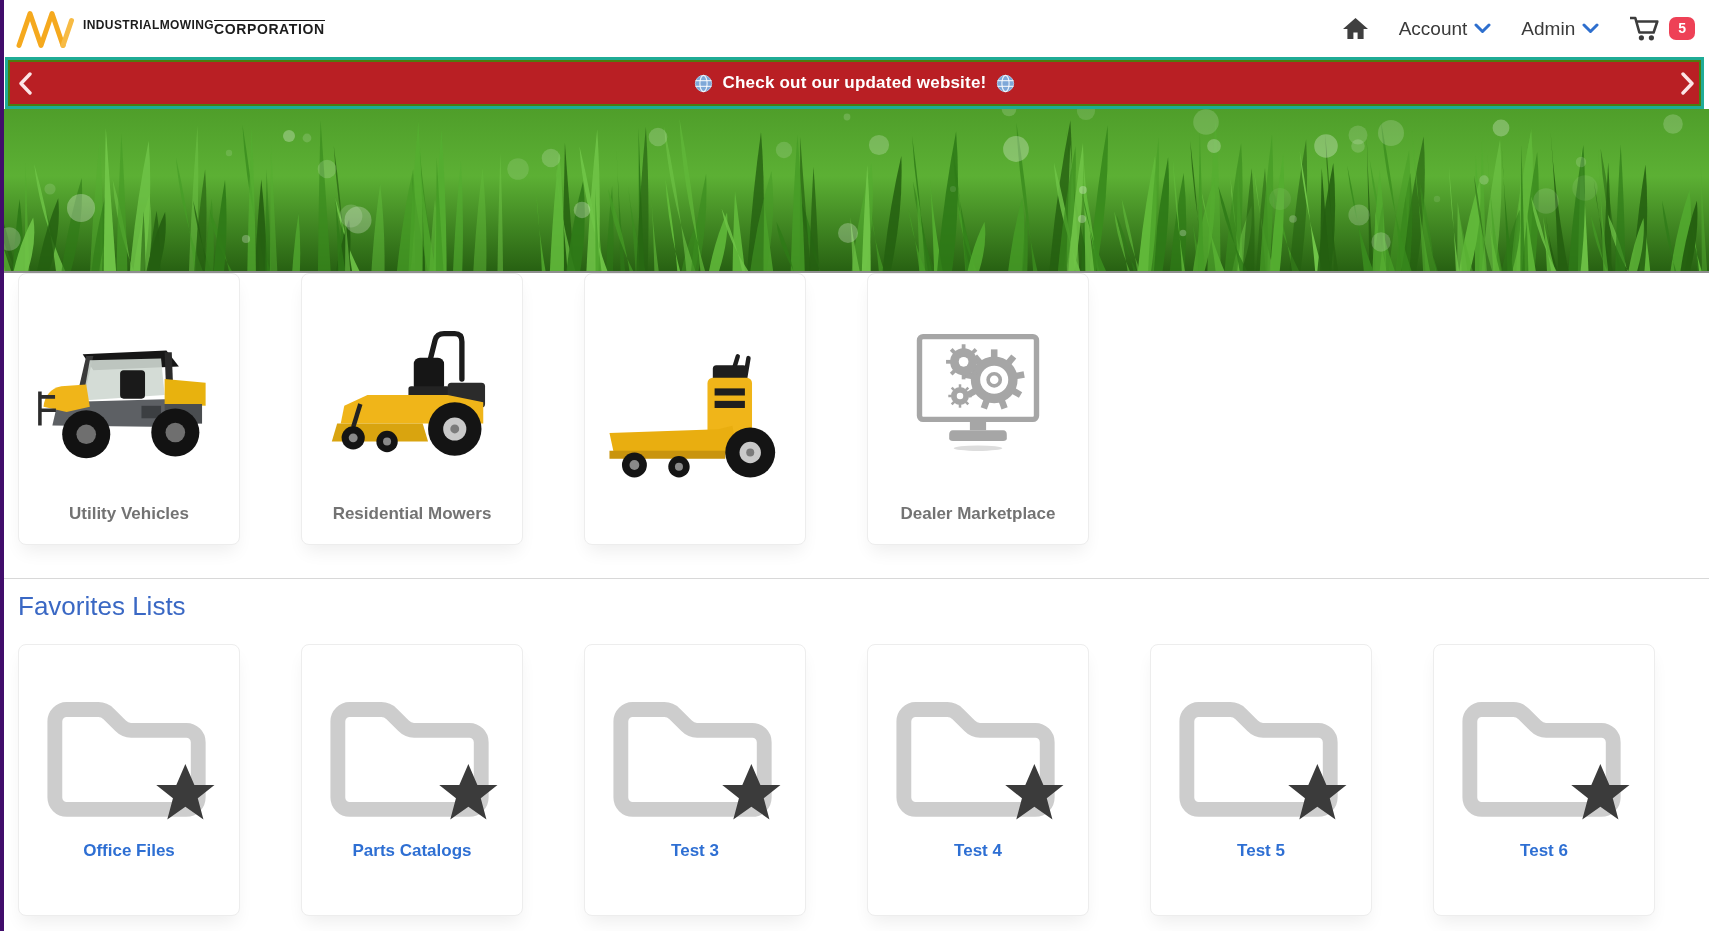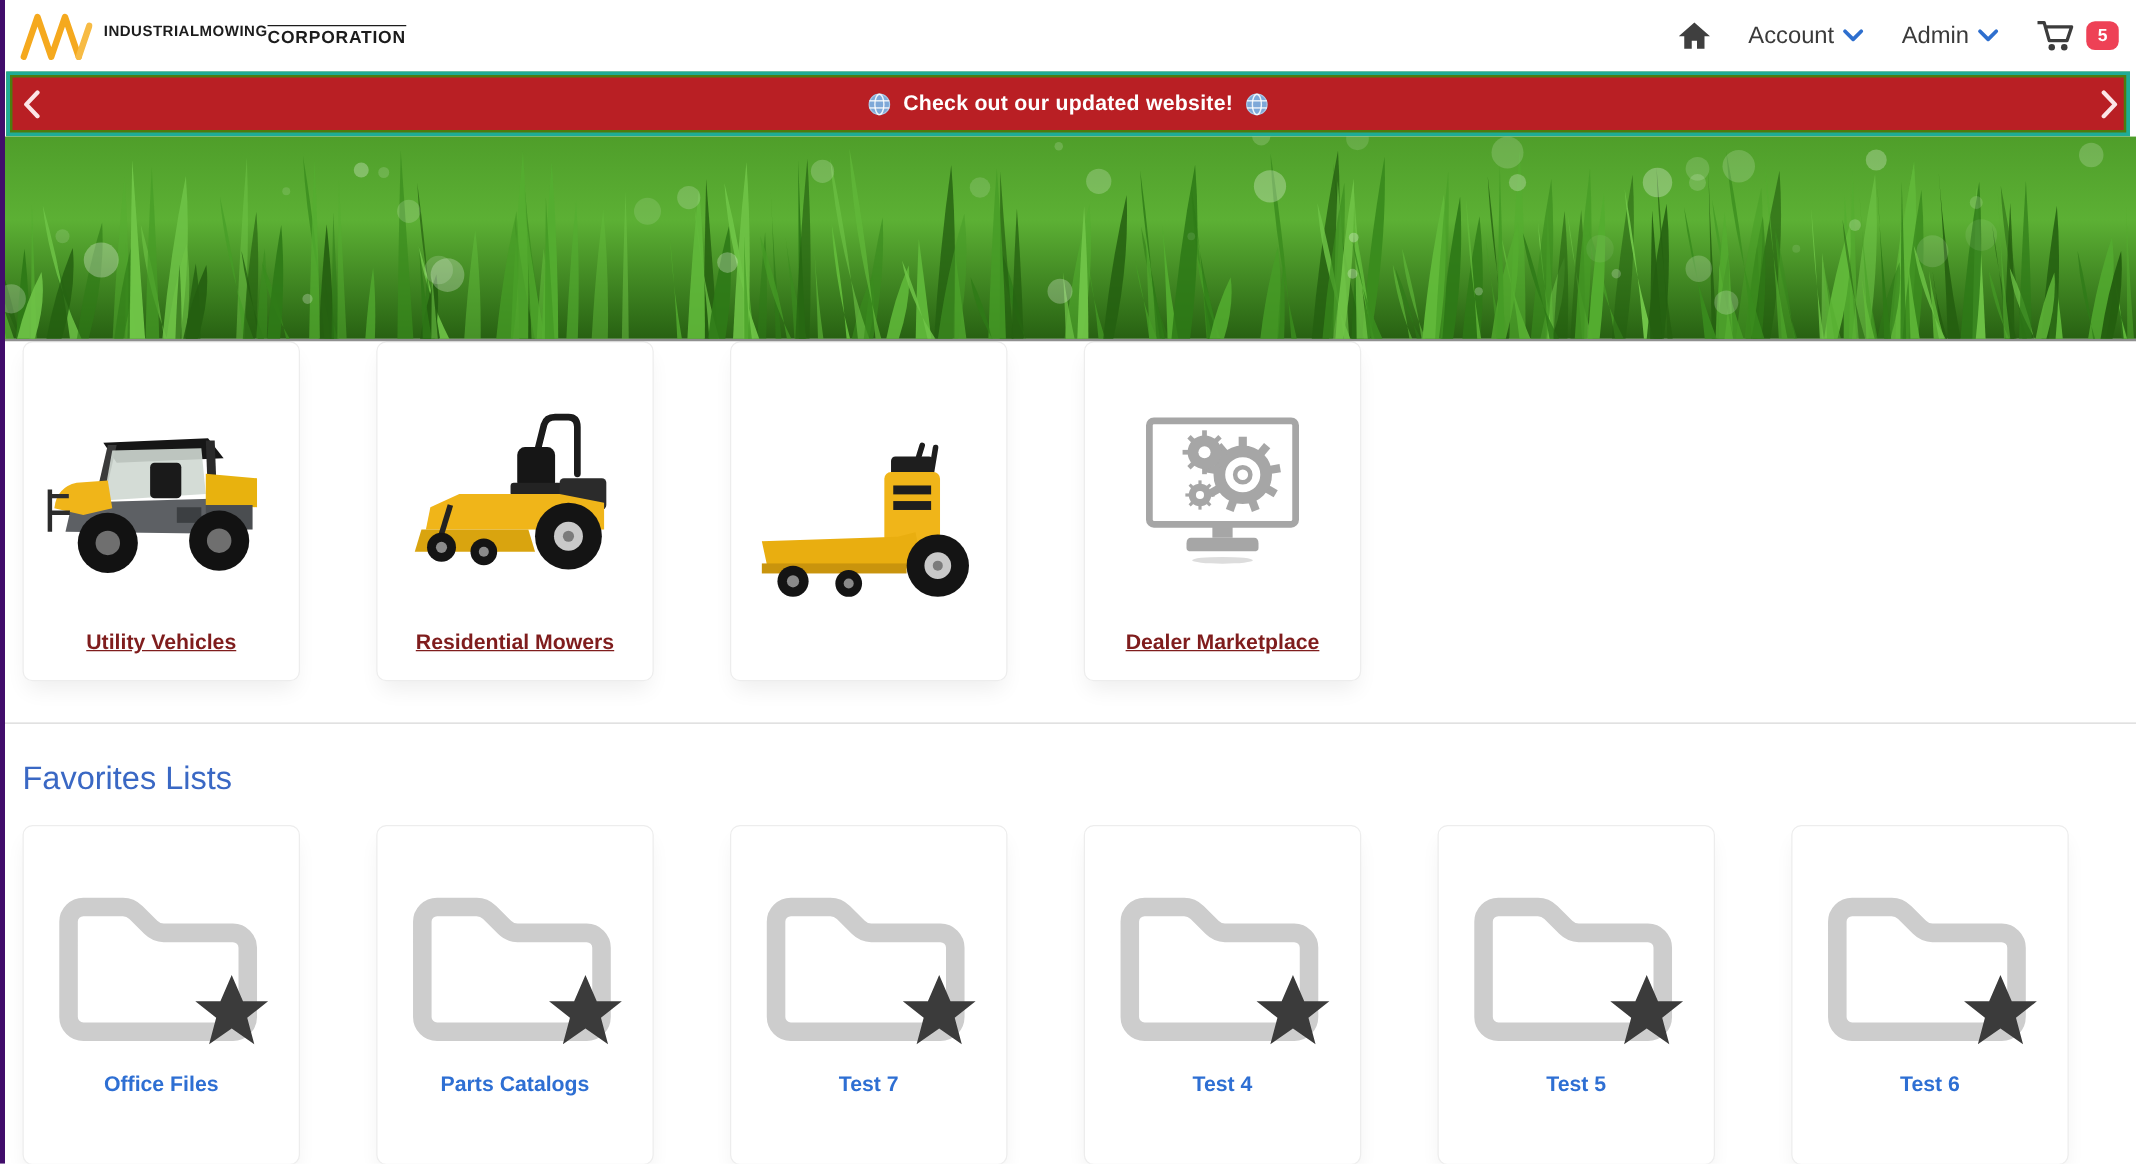--- a/index.html
+++ b/index.html
@@ -40,32 +40,32 @@
   .banner-arrow.prev { left:8px; justify-content:flex-start; }
   .banner-arrow.next { right:4px; justify-content:flex-end; }
 
   
   .hero { position:relative; height:164px; overflow:hidden; border-bottom:2px solid #8f8f8f; }
   .hero svg { display:block; width:1709px; height:168px; }
 
   
   .content { padding:0 18px; }
   .browse-title { font-size:26px; font-weight:500; color:#3a3a3a; margin:14px 0 20px; }
-  .fav-title { font-size:26px; font-weight:500; color:#3a68c4; margin:28px 0 22px; }
+  .fav-title { font-size:26px; font-weight:500; color:#3a68c4; margin:12px 0 22px; }
   .divider { border:none; border-top:1px solid #d8d8d8; margin:33px -18px 0; }
 
   .card-row { display:flex; gap:61px; }
   .card {
     width:222px; height:272px; background:#fff;
     border:1px solid #ededed; border-radius:8px;
     box-shadow:0 10px 18px -4px rgba(0,0,0,.07);
     display:flex; flex-direction:column; align-items:center; cursor:pointer;
   }
   .card-img { flex:1; width:100%; display:flex; align-items:center; justify-content:center; padding-top:14px; }
-  .card-label { color:#7f1d1d; font-size:17px; font-weight:600; padding-bottom:20px; text-align:center;text-decoration:underline; }
+  .card-label { color:#737373; font-size:17px; font-weight:600; padding-bottom:20px; text-align:center; }
 
   .fav-card {
     width:222px; height:272px; background:#fff;
     border:1px solid #ededed; border-radius:8px;
     box-shadow:0 10px 18px -4px rgba(0,0,0,.07);
     display:flex; flex-direction:column; align-items:center; cursor:pointer;
     padding-top:40px;
   }
   .fav-label { color:#2e6fd3; font-size:17px; font-weight:600; margin-top:10px; text-align:center; }
 </style>
@@ -548,21 +548,21 @@
     </div>
     <div class="fav-card">
       <span class="folder-slot">
   <svg width="176" height="142" viewBox="0 0 178 142">
     <path d="M26,24 h32 q6,0 10.5,4.5 l12,12 q4.5,4.5 10.5,4.5 h56 a12,12 0 0 1 12,12 v56 a12,12 0 0 1 -12,12 h-121 a12,12 0 0 1 -12,-12 v-77 a12,12 0 0 1 12,-12 z" fill="none" stroke="#cdcdcd" stroke-width="15" stroke-linejoin="round"></path>
     <g transform="translate(146,110) scale(1.55)">
       <path d="M0,-20 L5.9,-6.2 L19,-6.2 L8.1,2.4 L11.8,16.2 L0,8 L-11.8,16.2 L-8.1,2.4 L-19,-6.2 L-5.9,-6.2 Z" fill="#3b3b3b"></path>
     </g>
   </svg>
 </span>
-      <div class="fav-label">Test 7</div>
+      <div class="fav-label">Test 3</div>
     </div>
     <div class="fav-card">
       <span class="folder-slot">
   <svg width="176" height="142" viewBox="0 0 178 142">
     <path d="M26,24 h32 q6,0 10.5,4.5 l12,12 q4.5,4.5 10.5,4.5 h56 a12,12 0 0 1 12,12 v56 a12,12 0 0 1 -12,12 h-121 a12,12 0 0 1 -12,-12 v-77 a12,12 0 0 1 12,-12 z" fill="none" stroke="#cdcdcd" stroke-width="15" stroke-linejoin="round"></path>
     <g transform="translate(146,110) scale(1.55)">
       <path d="M0,-20 L5.9,-6.2 L19,-6.2 L8.1,2.4 L11.8,16.2 L0,8 L-11.8,16.2 L-8.1,2.4 L-19,-6.2 L-5.9,-6.2 Z" fill="#3b3b3b"></path>
     </g>
   </svg>
 </span>

